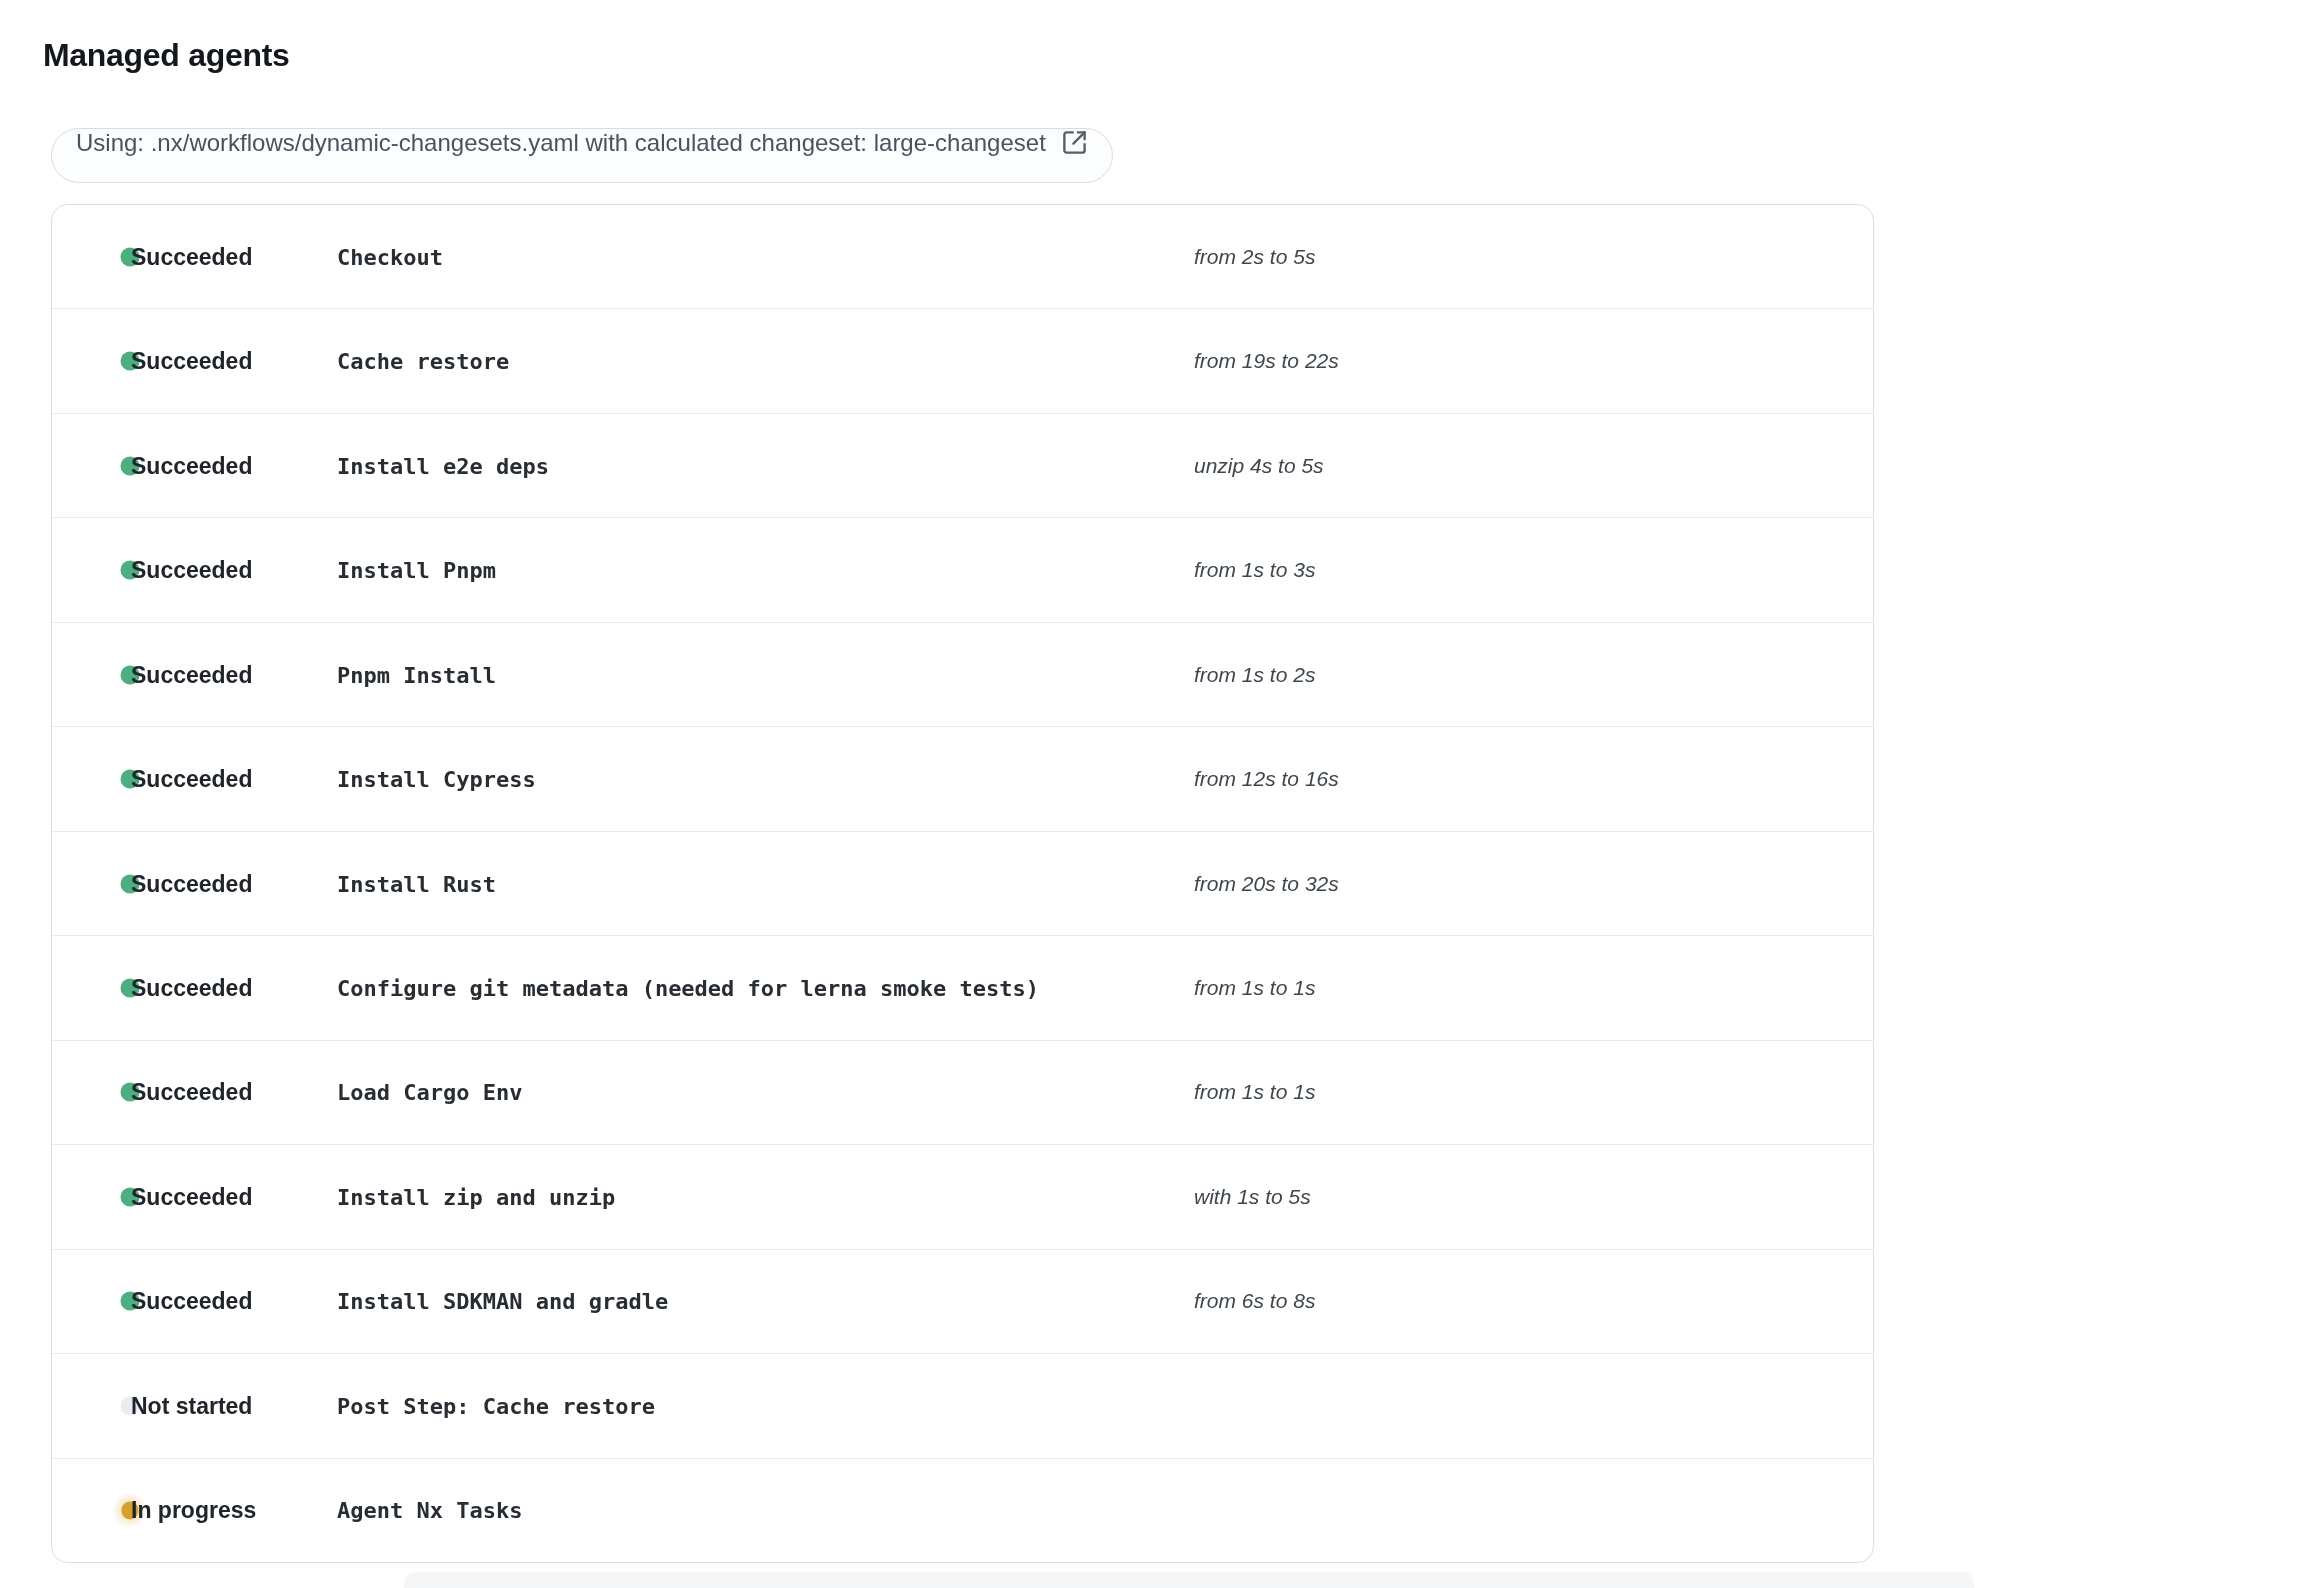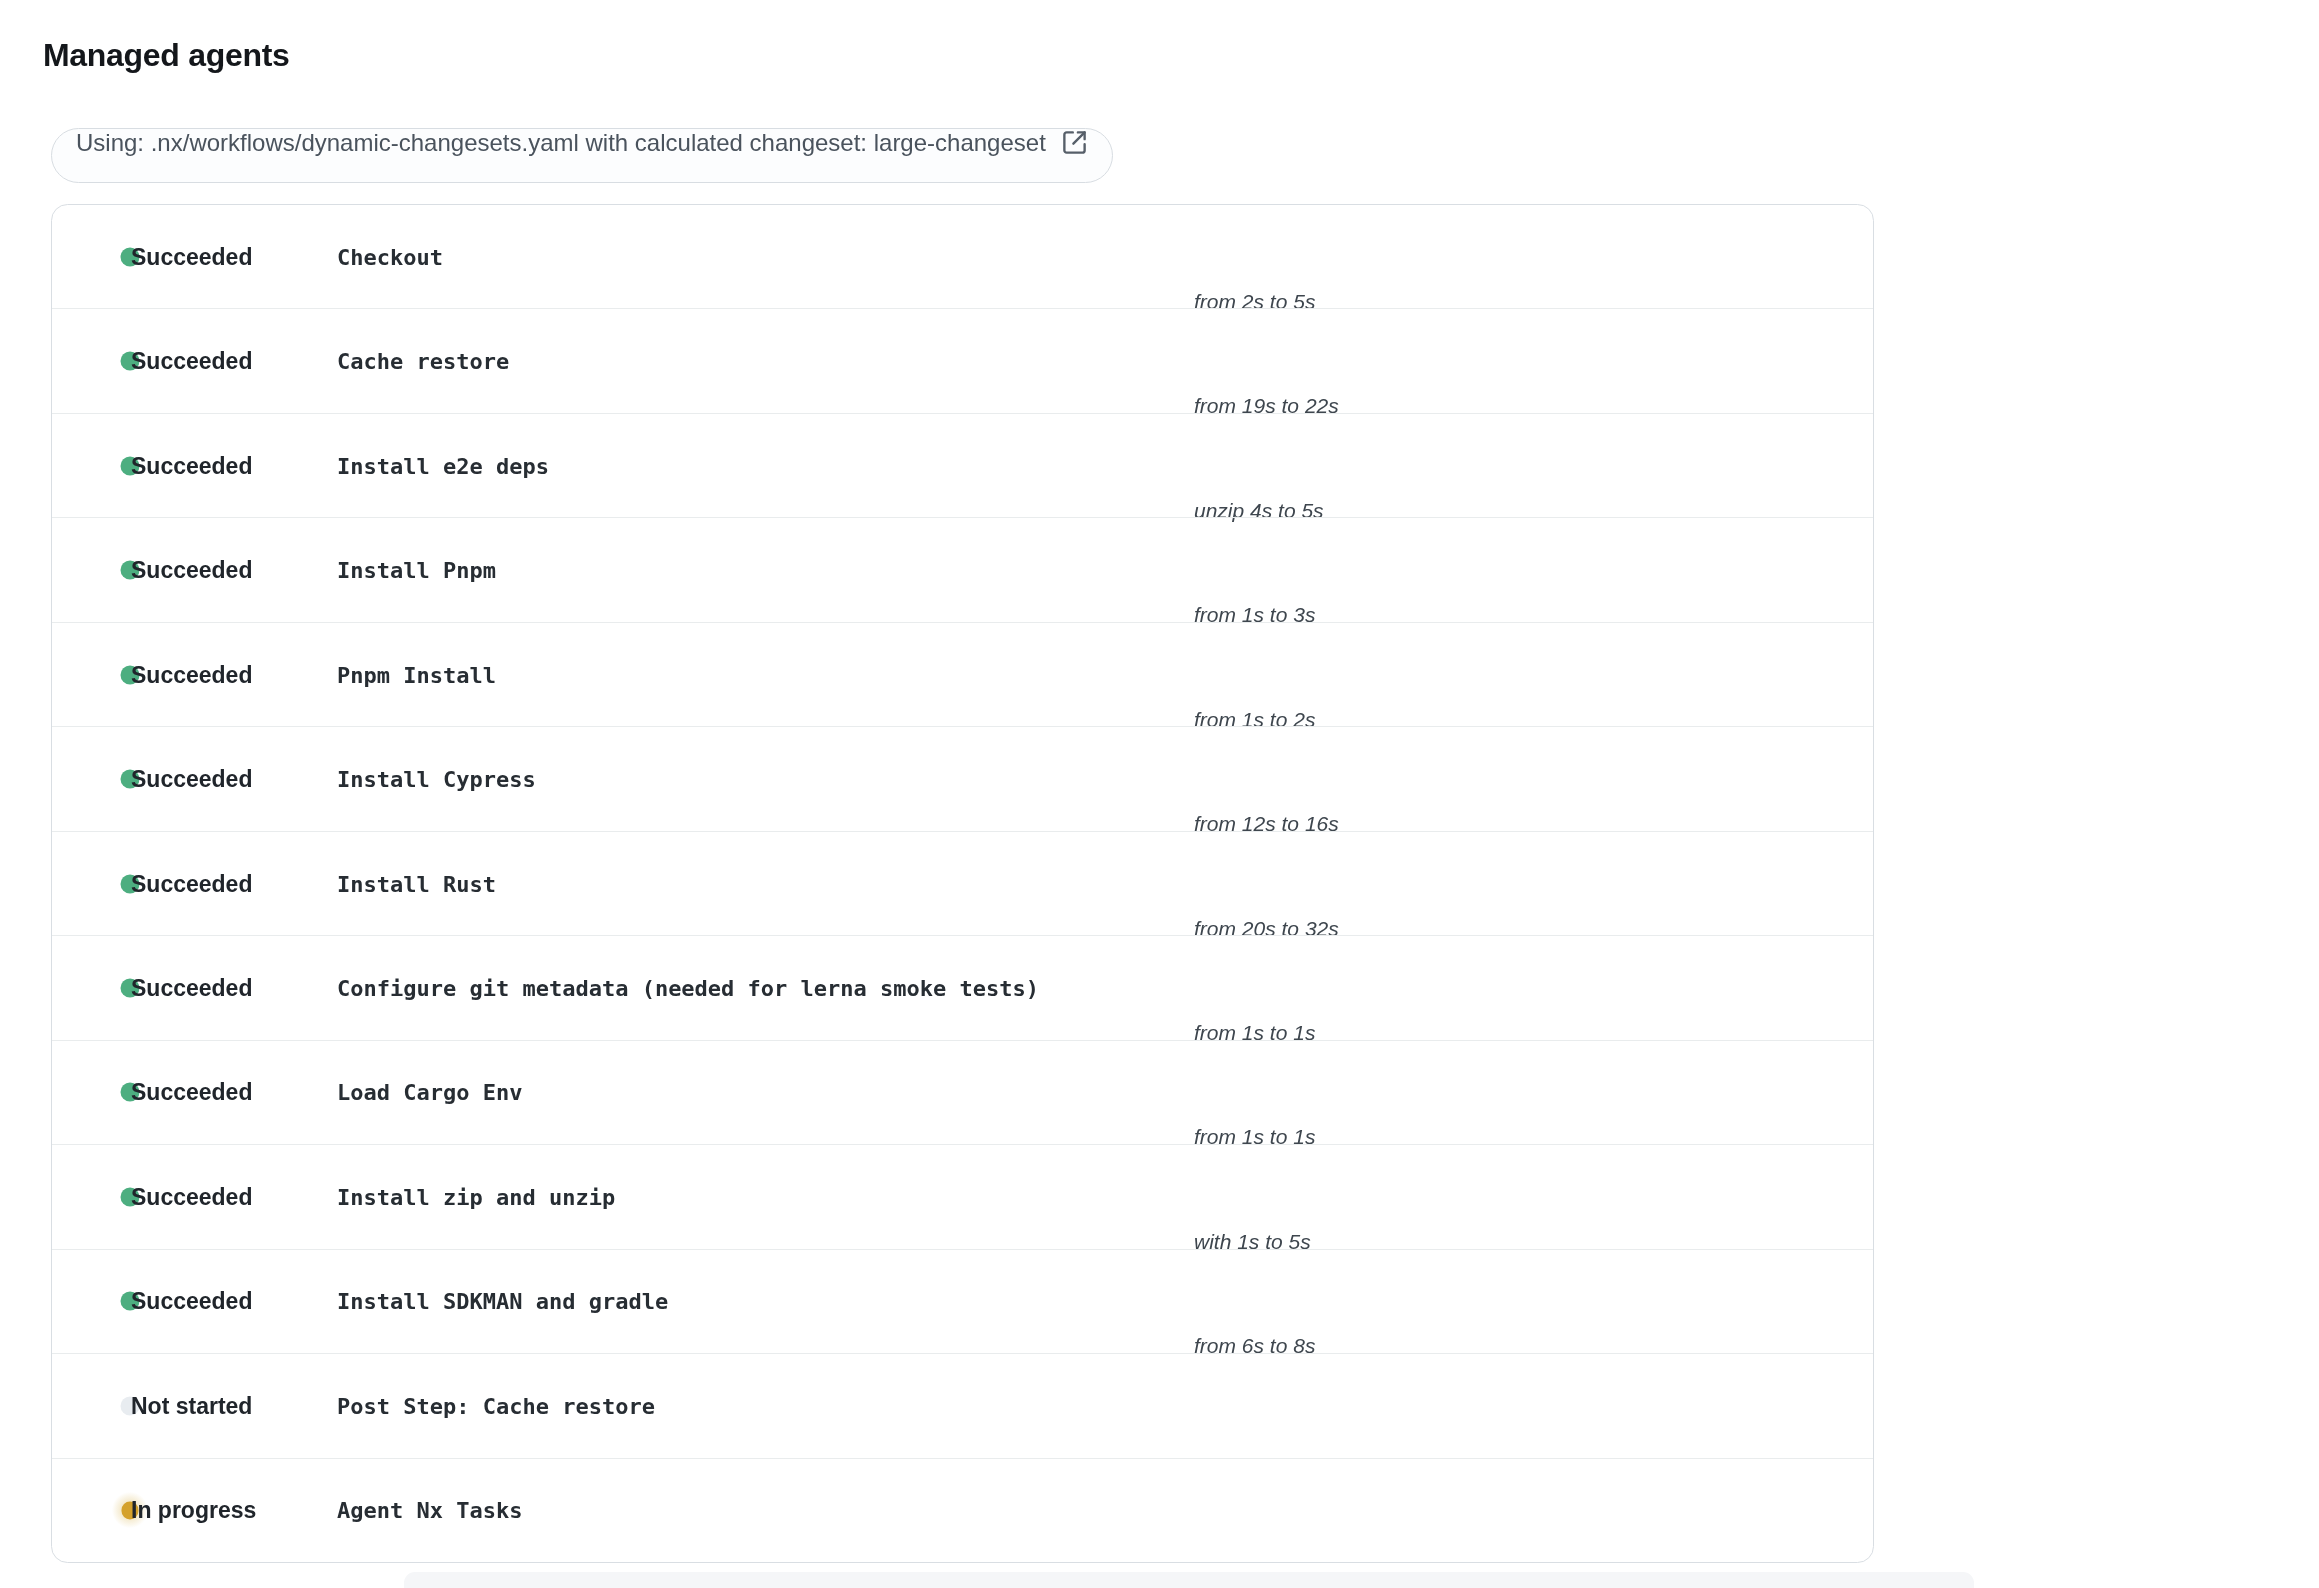--- a/index.html
+++ b/index.html
@@ -108,21 +108,20 @@
 
   .duration {
     position: absolute;
     left: 1142px; top: 50%;
     transform: translateY(-50%);
     font-size: 21px;
     font-style: italic;
     font-weight: 500;
     color: #3e464e;
     white-space: nowrap;
-    margin-top: 45px;
   }
 
   .bar {
     position: absolute;
     left: 1897px; top: 50%;
     transform: translateY(-50%);
     display: flex;
     gap: 6.4px;
   }
   .seg {

